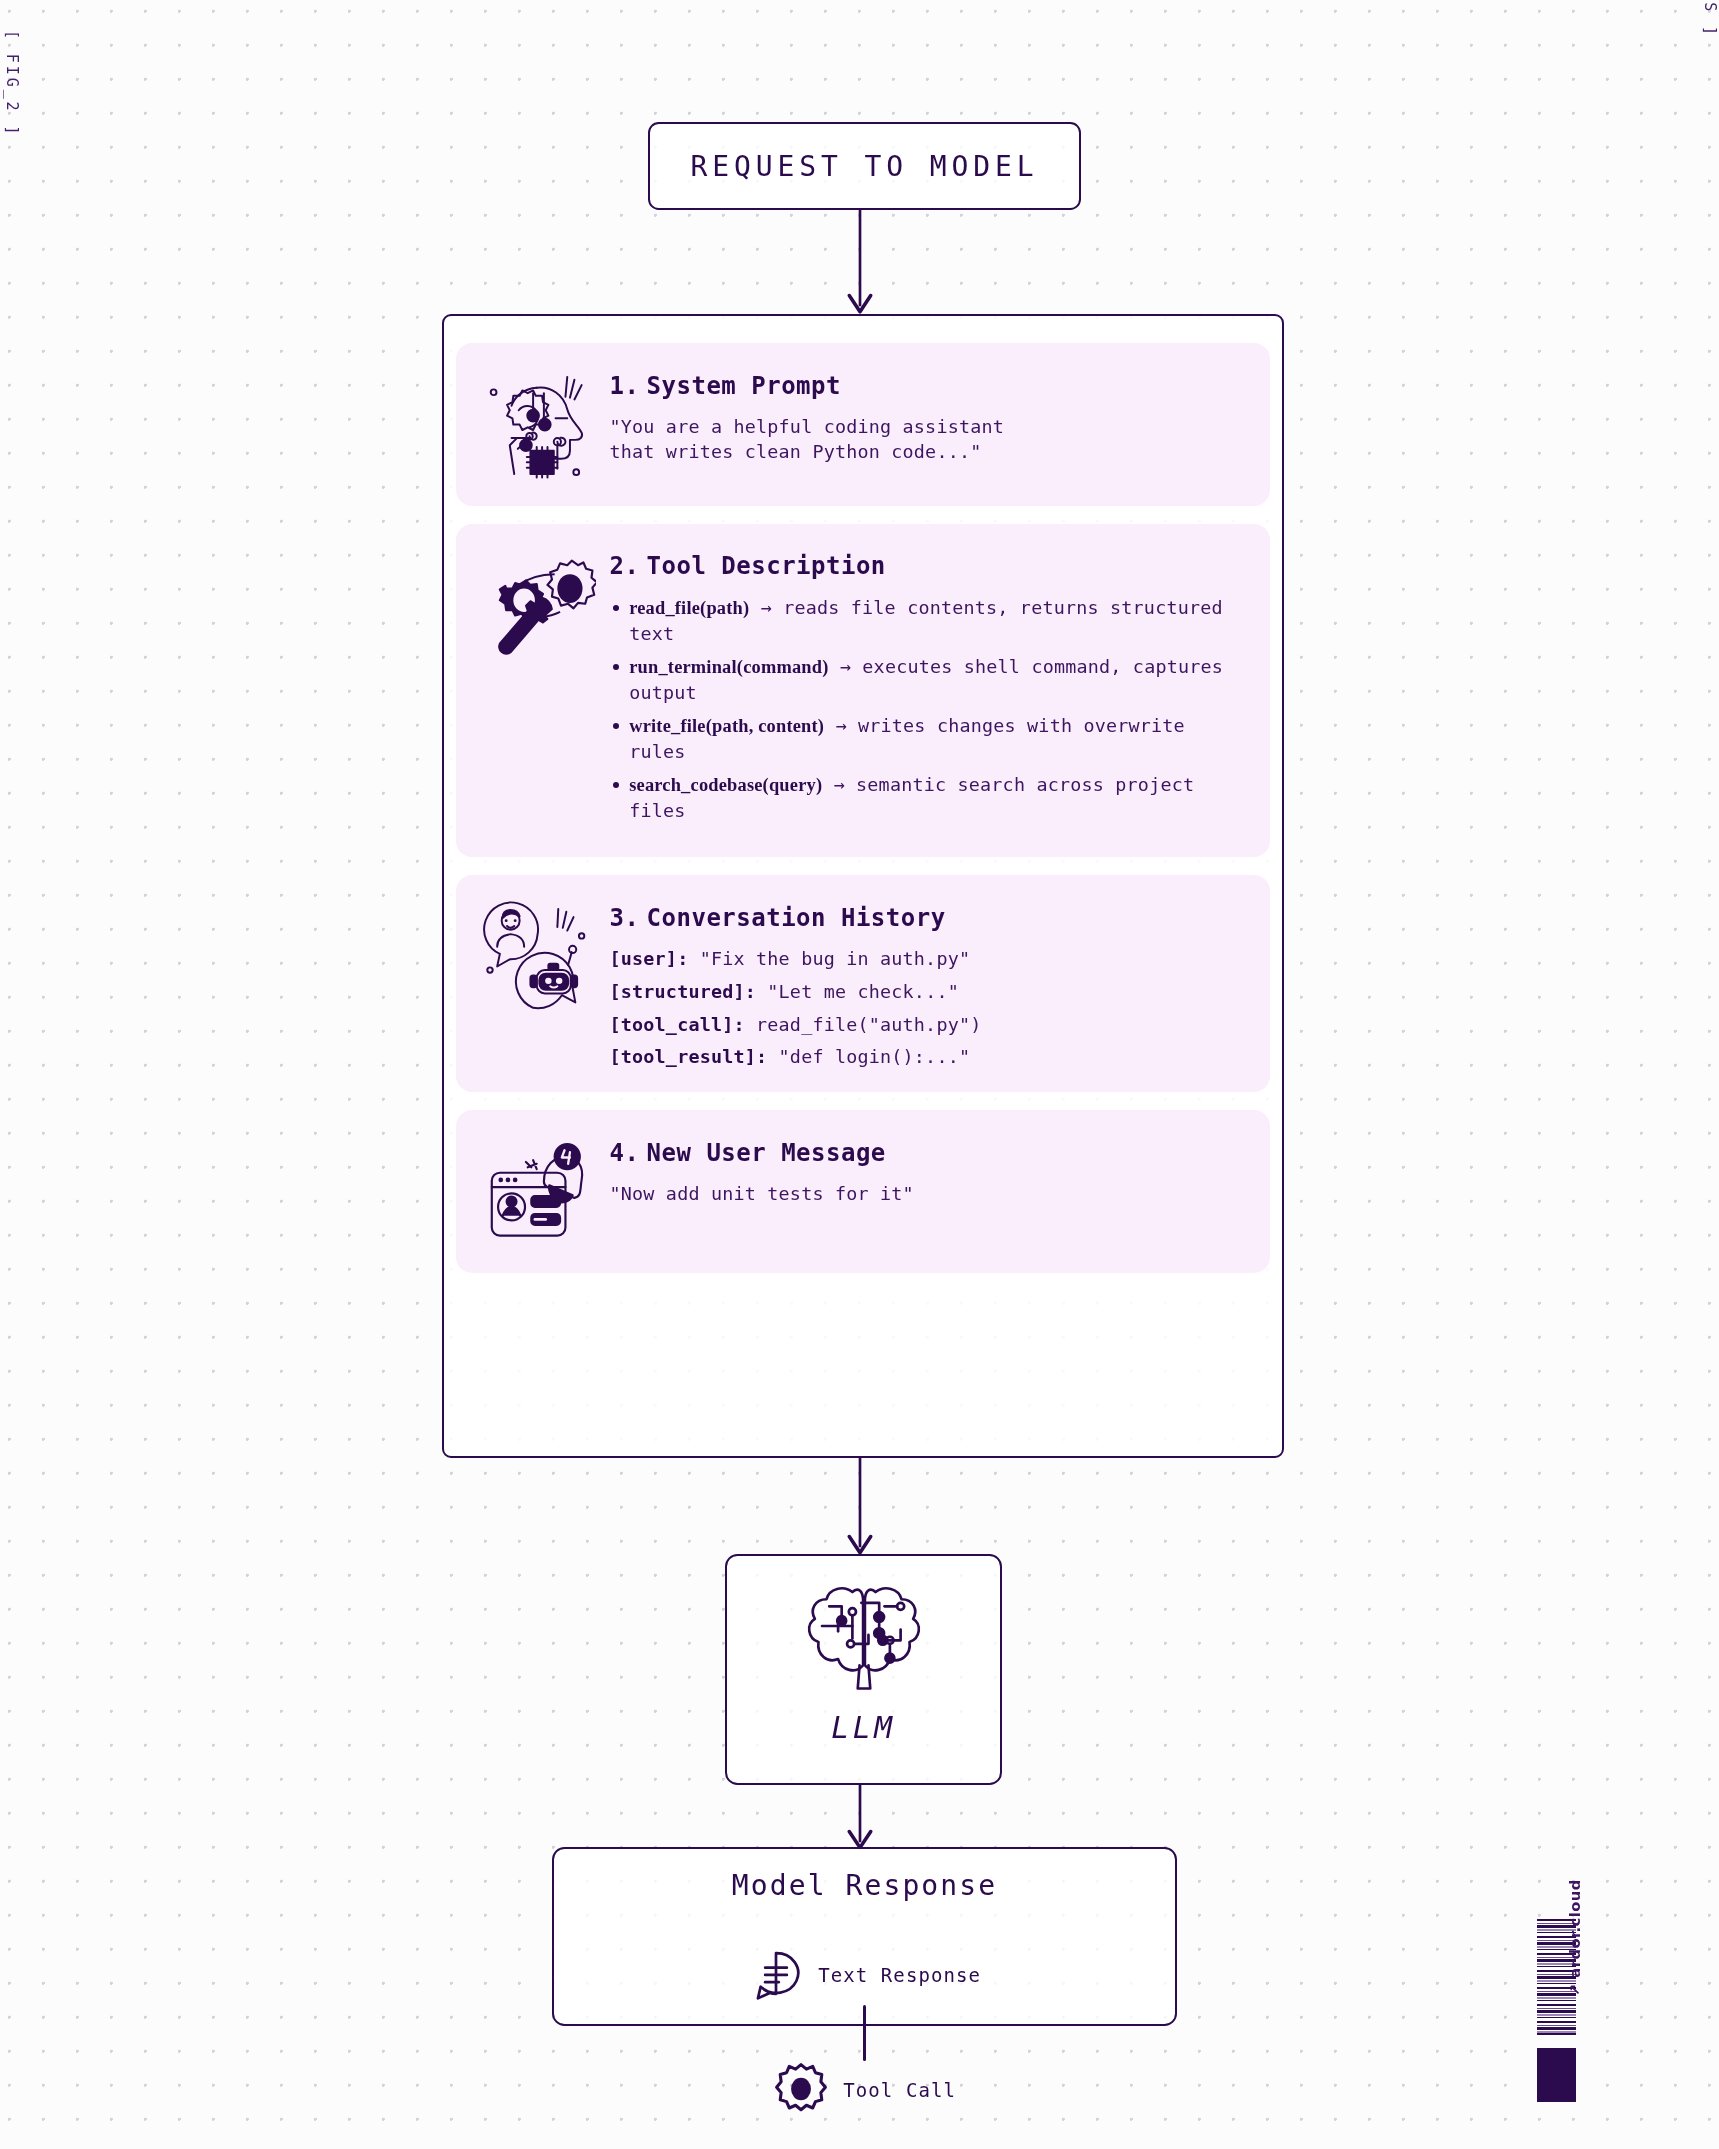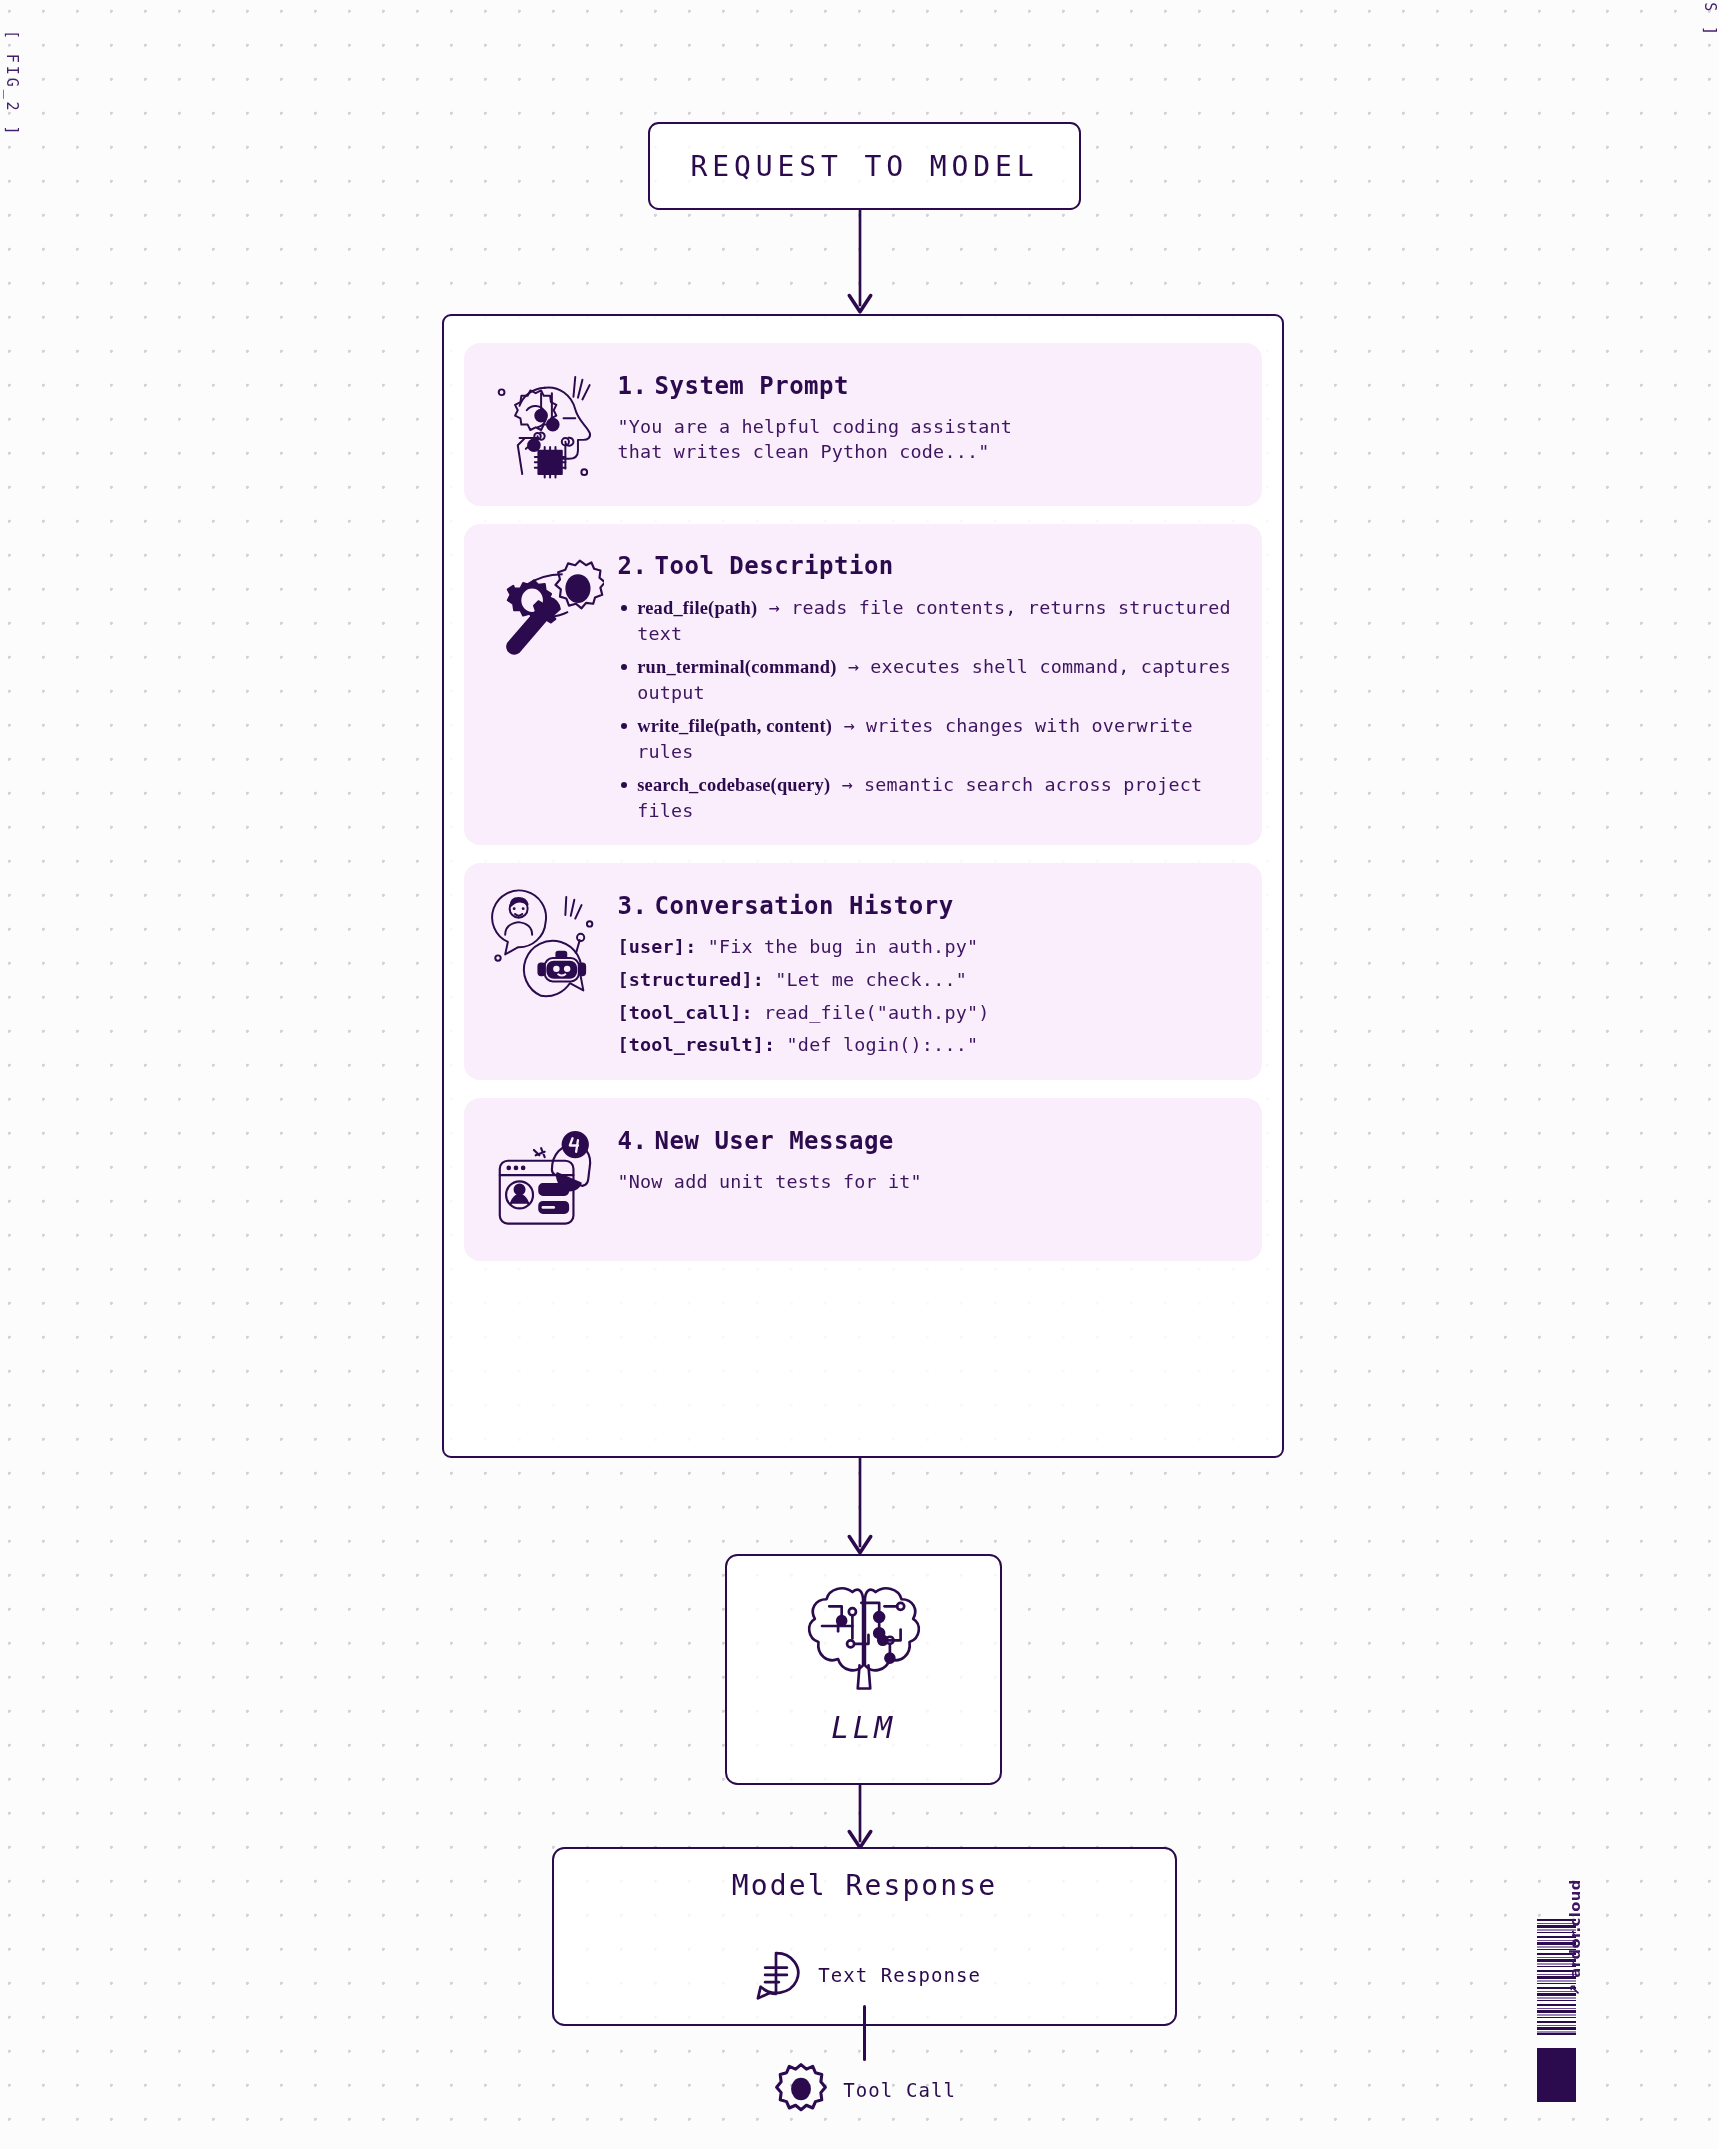--- a/index.html
+++ b/index.html
@@ -91,21 +91,21 @@
   
   .context-box {
     position: absolute;
     left: 442px;
     top: 314px;
     width: 842px;
     height: 1144px;
     border: 2.7px solid var(--ink);
     border-radius: 9px;
     background: rgba(255,255,255,0.86);
-    padding: 27px 20px;
+    padding: 27px 12px;
   }
 
   .card {
     background: var(--card-bg);
     border-radius: 16px;
     display: flex;
     align-items: flex-start;
     padding: 19.7px 23px 21.5px 23px;
     margin-bottom: 18px;
     position: relative;
@@ -147,21 +147,21 @@
   ul.tool-list { list-style: none; }
   ul.tool-list li {
     position: relative;
     padding-left: 19.7px;
     font-size: 18.4px;
     line-height: 1.38;
     margin-bottom: 7.2px;
     color: var(--ink-soft);
     letter-spacing: 0.2px;
   }
-  ul.tool-list li:last-child { margin-bottom: 0; }
+  ul.tool-list li:last-child { margin-bottom: 12px; }
   ul.tool-list li::before {
     content: "";
     position: absolute;
     left: 3.6px;
     top: 9.9px;
     width: 6.3px;
     height: 6.3px;
     border-radius: 50%;
     background: var(--ink);
   }

